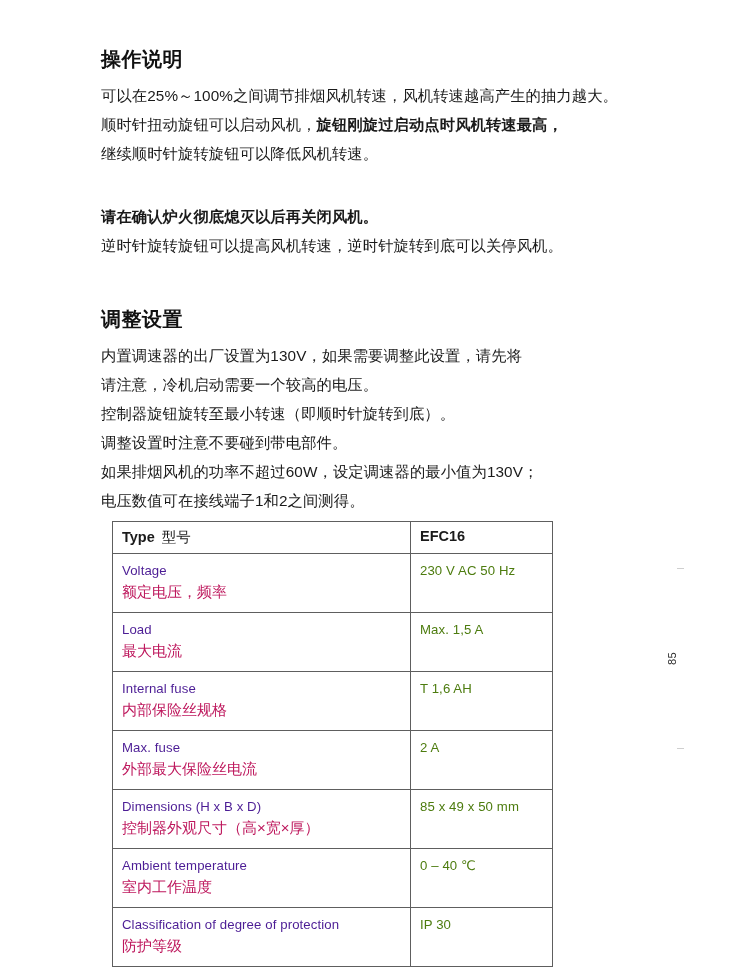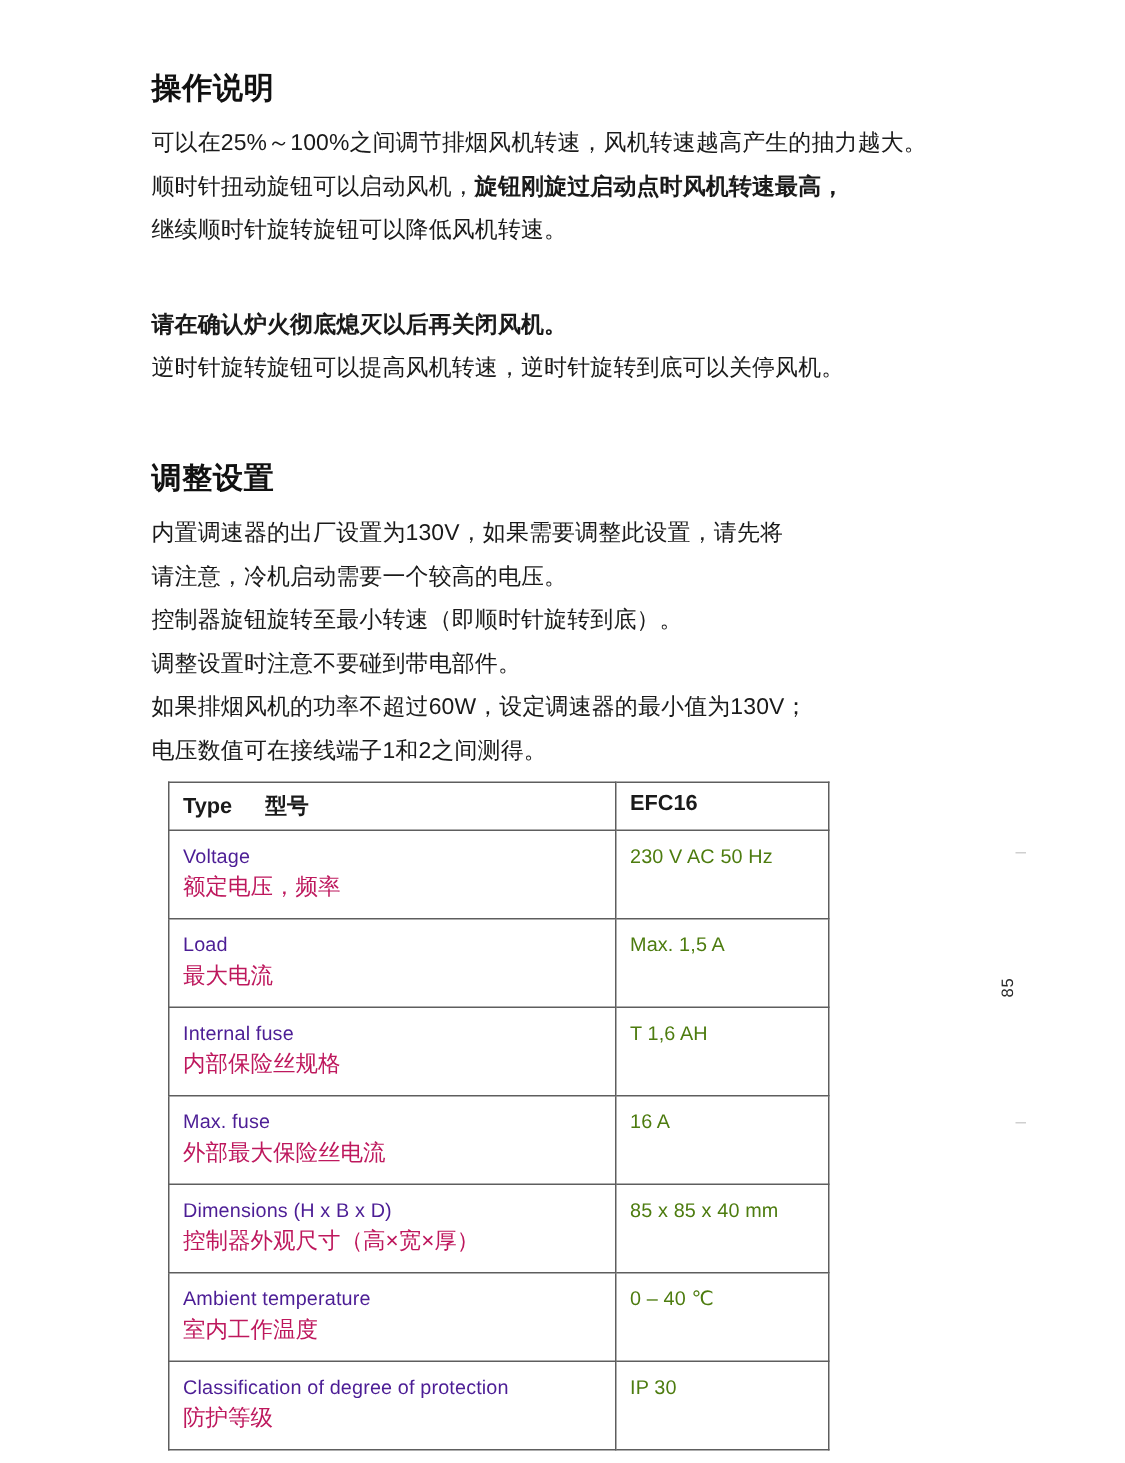--- a/index.html
+++ b/index.html
@@ -90,21 +90,21 @@
   table.spec-table col.c2 { width: 142px; }
 
   .hdr-cell {
     font-size: 14.5px;
     font-weight: bold;
     padding-top: 6px !important;
     padding-bottom: 6px !important;
     height: 17px;
   }
   .hdr-cell .en { font-weight: bold; }
-  .hdr-cell .cn { font-weight: bold; margin-left: 22px; }
+  .hdr-cell .cn { font-weight: normal; margin-left: 7px; }
 
   .label-en {
     display: block;
     font-size: 13.2px;
     line-height: 19px;
     color: #4c1d95;
     letter-spacing: 0.1px;
   }
   .label-cn {
     display: block;
@@ -210,29 +210,29 @@
             <span class="label-cn">内部保险丝规格</span>
           </td>
           <td class="value-cell">T 1,6 AH</td>
         </tr>
 
         <tr>
           <td>
             <span class="label-en">Max. fuse</span>
             <span class="label-cn">外部最大保险丝电流</span>
           </td>
-          <td class="value-cell">16 A</td>
+          <td class="value-cell">2 A</td>
         </tr>
 
         <tr>
           <td>
             <span class="label-en">Dimensions (H x B x D)</span>
             <span class="label-cn">控制器外观尺寸（高×宽×厚）</span>
           </td>
-          <td class="value-cell">85 x 85 x 40 mm</td>
+          <td class="value-cell">85 x 49 x 50 mm</td>
         </tr>
 
         <tr>
           <td>
             <span class="label-en">Ambient temperature</span>
             <span class="label-cn">室内工作温度</span>
           </td>
           <td class="value-cell">0 – 40 ℃</td>
         </tr>
 

